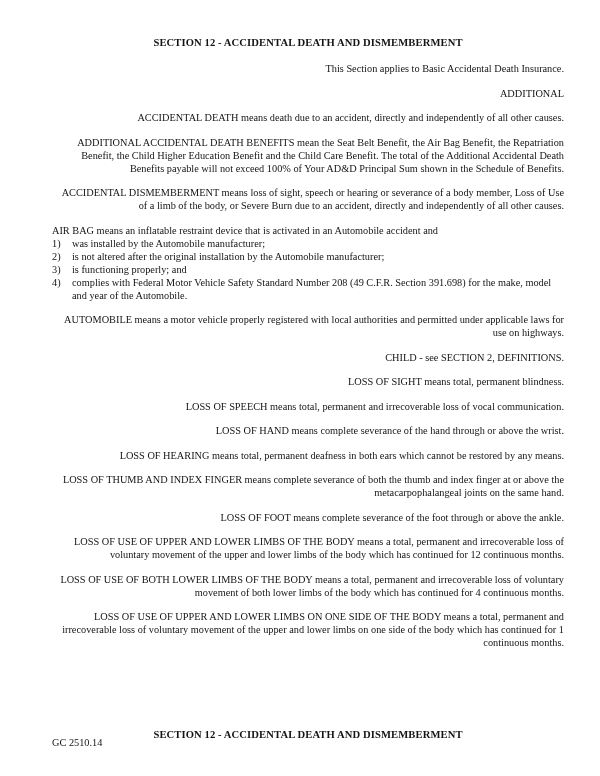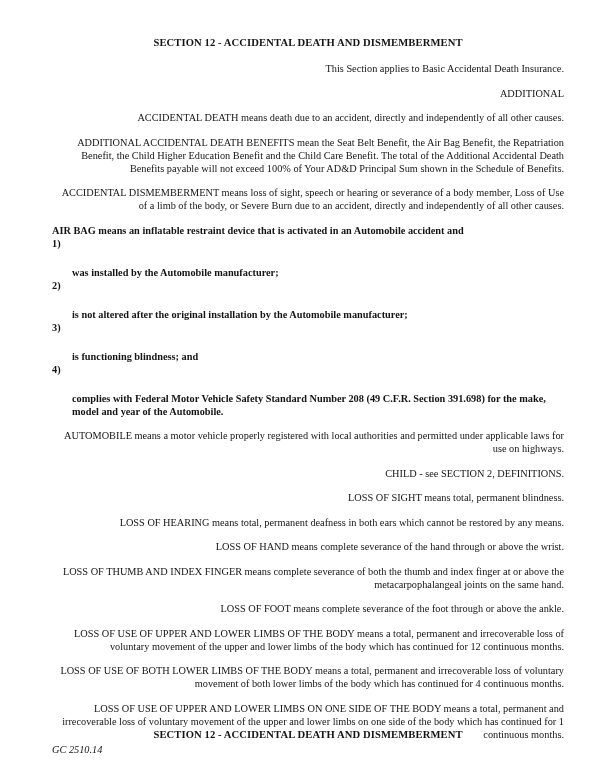--- a/index.html
+++ b/index.html
@@ -30,44 +30,41 @@
     text-align: center;
     margin: 0 0 13px 0;
     letter-spacing: 0.1px;
   }
   .para {
     margin: 0 0 11.5px 0;
     text-align: right;
   }
   .list {
     margin: 0 0 11.5px 0;
-    font-weight: bold;
   }
   .list-item {
     display: flex;
   }
   .list-item .num {
     flex: 0 0 20px;
   }
   .list-item .itext {
     flex: 1;
-    margin-top: 29px;
   }
   .footer {
     position: absolute;
     top: 728px;
     left: 52px;
     width: 512px;
     height: 14px;
   }
   .footer .code {
     position: absolute;
     left: 0;
-    top: 15px;
-    font-style: italic;
+    top: 8px;
   }
   .footer .ftitle {
     position: absolute;
     left: 0;
     right: 0;
     top: 0;
     text-align: center;
     font-weight: bold;
     font-size: 10.6px;
     letter-spacing: 0.1px;
@@ -96,33 +93,34 @@
       <div class="list-item">
         <span class="num">1)</span>
         <span class="itext">was installed by the Automobile manufacturer;</span>
       </div>
       <div class="list-item">
         <span class="num">2)</span>
         <span class="itext">is not altered after the original installation by the Automobile manufacturer;</span>
       </div>
       <div class="list-item">
         <span class="num">3)</span>
-        <span class="itext">is functioning blindness; and</span>
+        <span class="itext">is functioning properly; and</span>
       </div>
       <div class="list-item">
         <span class="num">4)</span>
         <span class="itext">complies with Federal Motor Vehicle Safety Standard Number 208 (49 C.F.R. Section 391.698) for the make, model and year of the Automobile.</span>
       </div>
     </div>
 
     <p class="para">AUTOMOBILE means a motor vehicle properly registered with local authorities and permitted under applicable laws for use on highways.</p>
     <p class="para">CHILD - see SECTION 2, DEFINITIONS.</p>
     <p class="para">LOSS OF SIGHT means total, permanent blindness.</p>
+    <p class="para">LOSS OF SPEECH means total, permanent and irrecoverable loss of vocal communication.</p>
+    <p class="para">LOSS OF HAND means complete severance of the hand through or above the wrist.</p>
     <p class="para">LOSS OF HEARING means total, permanent deafness in both ears which cannot be restored by any means.</p>
-    <p class="para">LOSS OF HAND means complete severance of the hand through or above the wrist.</p>
     <p class="para">LOSS OF THUMB AND INDEX FINGER means complete severance of both the thumb and index finger at or above the metacarpophalangeal joints on the same hand.</p>
     <p class="para">LOSS OF FOOT means complete severance of the foot through or above the ankle.</p>
     <p class="para">LOSS OF USE OF UPPER AND LOWER LIMBS OF THE BODY means a total, permanent and irrecoverable loss of voluntary movement of the upper and lower limbs of the body which has continued for 12 continuous months.</p>
     <p class="para">LOSS OF USE OF BOTH LOWER LIMBS OF THE BODY means a total, permanent and irrecoverable loss of voluntary movement of both lower limbs of the body which has continued for 4 continuous months.</p>
     <p class="para">LOSS OF USE OF UPPER AND LOWER LIMBS ON ONE SIDE OF THE BODY means a total, permanent and irrecoverable loss of voluntary movement of the upper and lower limbs on one side of the body which has continued for 1 continuous months.</p>
 
   </div>
 
   <div class="footer">
     <span class="ftitle">SECTION 12 - ACCIDENTAL DEATH AND DISMEMBERMENT</span>

